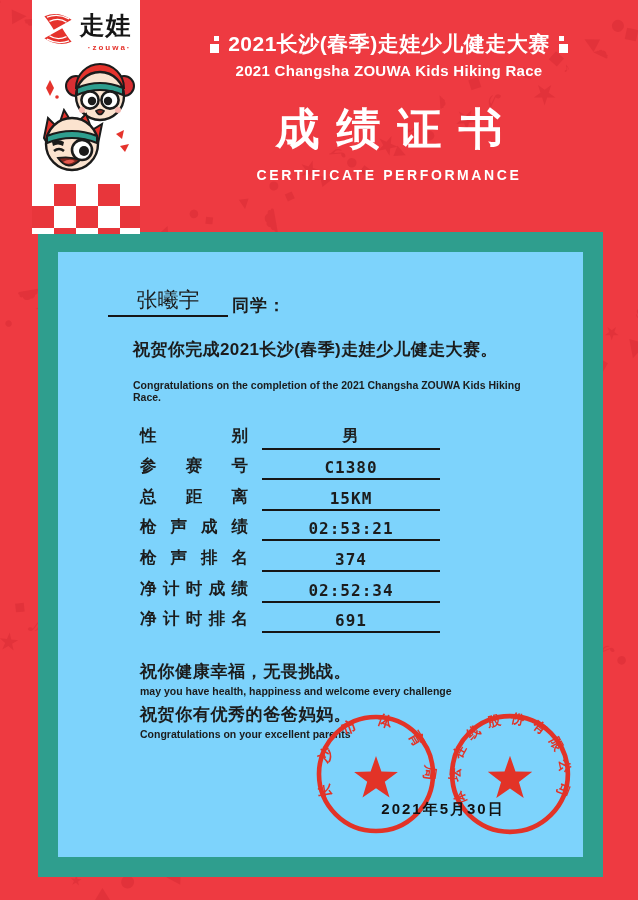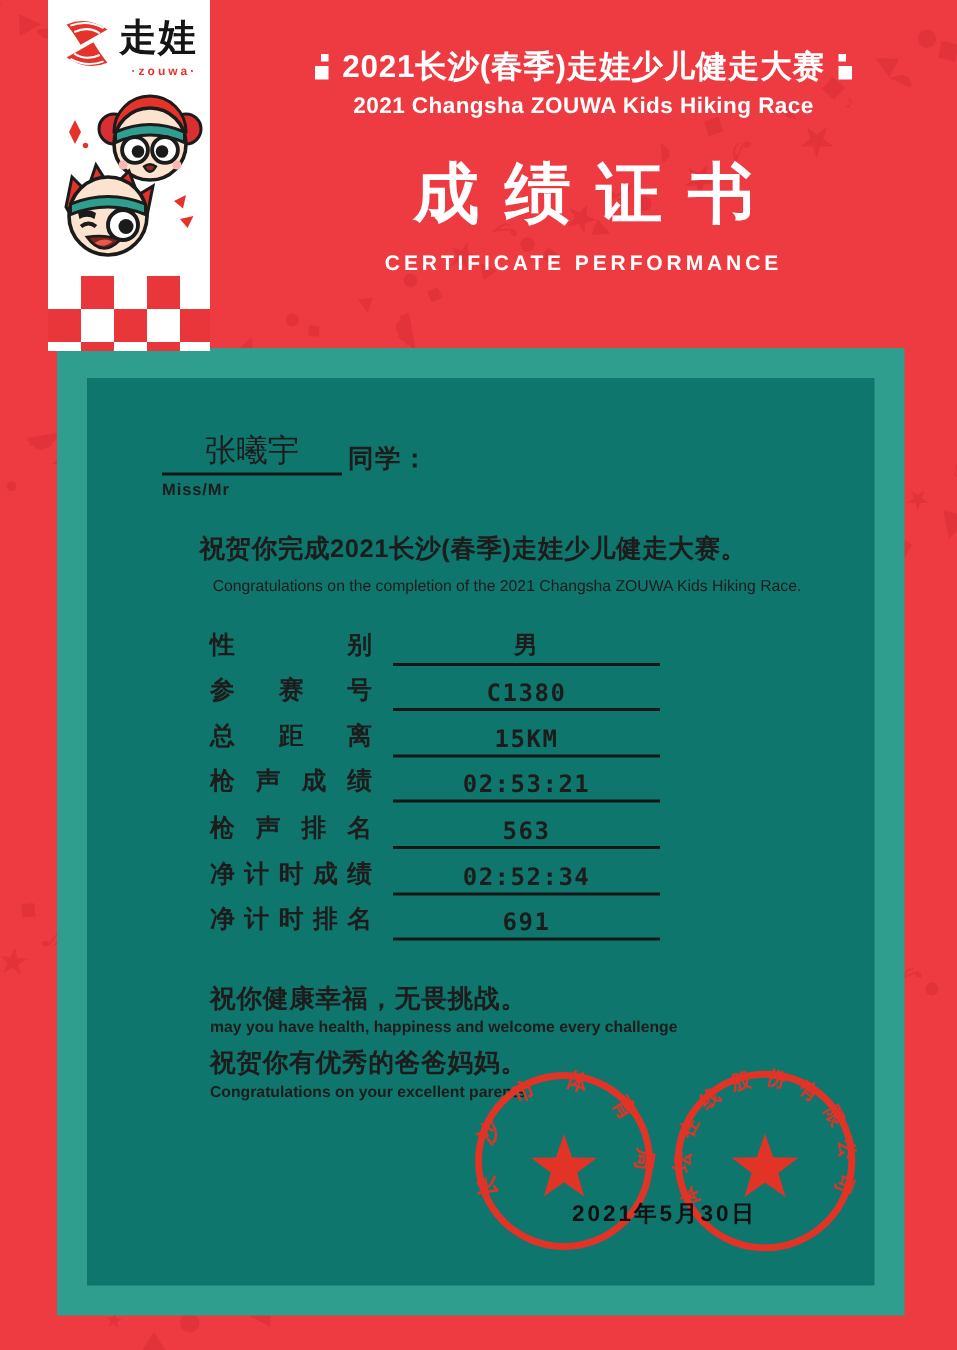--- a/index.html
+++ b/index.html
@@ -31,33 +31,33 @@
   .deco-l{align-items:flex-end;}
   .deco-l .sq-b{align-self:flex-start;}
   .deco-r{align-items:flex-start;}
   .deco-r .sq-b{align-self:flex-end;}
   .sub-title{font-size:15px;font-weight:700;margin-top:4px;letter-spacing:.3px;}
   .cert-title{font-size:44px;font-weight:900;letter-spacing:17px;margin-top:21px;text-indent:17px;}
   .cert-sub{font-size:14px;font-weight:800;letter-spacing:2.6px;margin-top:8px;}
 
   
   .frame{position:absolute;left:38px;top:232px;width:565px;height:645px;background:#2f9e8e;z-index:2;}
-  .paper{position:absolute;left:20px;top:20px;right:20px;bottom:20px;background:#0f766e;
+  .paper{position:absolute;left:20px;top:20px;right:20px;bottom:20px;background:#7dd3fc;
          color:#1c1c1c;}
   .paper-inner{position:relative;width:100%;height:100%;box-sizing:border-box;padding:34px 40px 0 50px;}
 
   .name-row{display:flex;align-items:flex-end;}
   .name-line{width:116px;border-bottom:2px solid #161616;text-align:center;
              font-size:21px;font-weight:400;padding:0 2px 1px;}
   .salutation{font-size:17px;font-weight:800;margin-left:4px;letter-spacing:1px;}
   .salutation-sub{font-size:11px;font-weight:700;letter-spacing:.6px;margin-top:4px;}
 
   .congrats{margin:21px 0 0 25px;}
   .congrats-zh{font-size:17px;font-weight:800;letter-spacing:.4px;}
-  .congrats-en{font-size:10.5px;font-weight:400;margin-top:8px;text-align:center;}
+  .congrats-en{font-size:10.5px;font-weight:700;margin-top:18px;}
 
   .fields{margin:16px 0 0 32px;}
   .field-row{display:flex;align-items:flex-end;gap:14px;height:30.6px;}
   .field-label{width:108px;font-size:16.5px;font-weight:800;padding-bottom:3px;}
   .field-value{width:178px;border-bottom:2px solid #161616;text-align:center;
                font-family:"DejaVu Sans Mono","Liberation Mono",monospace;
                font-size:16px;font-weight:700;padding-bottom:1px;letter-spacing:1px;}
 
   .wishes{margin:27px 0 0 32px;}
   .wish-zh{font-size:17px;font-weight:700;letter-spacing:.6px;}
@@ -273,21 +273,20 @@
   </div>
 
   <div class="frame">
     <div class="paper">
       <div class="paper-inner">
 
         <div class="name-row">
           <span class="name-line">张曦宇</span>
           <span class="salutation">同学：</span>
         </div>
-        <div class="salutation-sub">Miss/Mr</div>
 
         <div class="congrats">
           <div class="congrats-zh">祝贺你完成2021长沙(春季)走娃少儿健走大赛。</div>
           <div class="congrats-en">Congratulations on the completion of the 2021 Changsha ZOUWA Kids Hiking Race.</div>
         </div>
 
         <div class="fields">
           <div class="field-row">
             <span class="field-label justify-chars" style="display: flex; justify-content: space-between;">
                 <span>性</span>
@@ -320,21 +319,21 @@
               </span>
             <span class="field-value">02:53:21</span>
           </div>
           <div class="field-row">
             <span class="field-label justify-chars" style="display: flex; justify-content: space-between;">
                 <span>枪</span>
                 <span>声</span>
                 <span>排</span>
                 <span>名</span>
               </span>
-            <span class="field-value">563</span>
+            <span class="field-value">374</span>
           </div>
           <div class="field-row">
             <span class="field-label justify-chars" style="display: flex; justify-content: space-between;">
                 <span>净</span>
                 <span>计</span>
                 <span>时</span>
                 <span>成</span>
                 <span>绩</span>
               </span>
             <span class="field-value">02:52:34</span>

